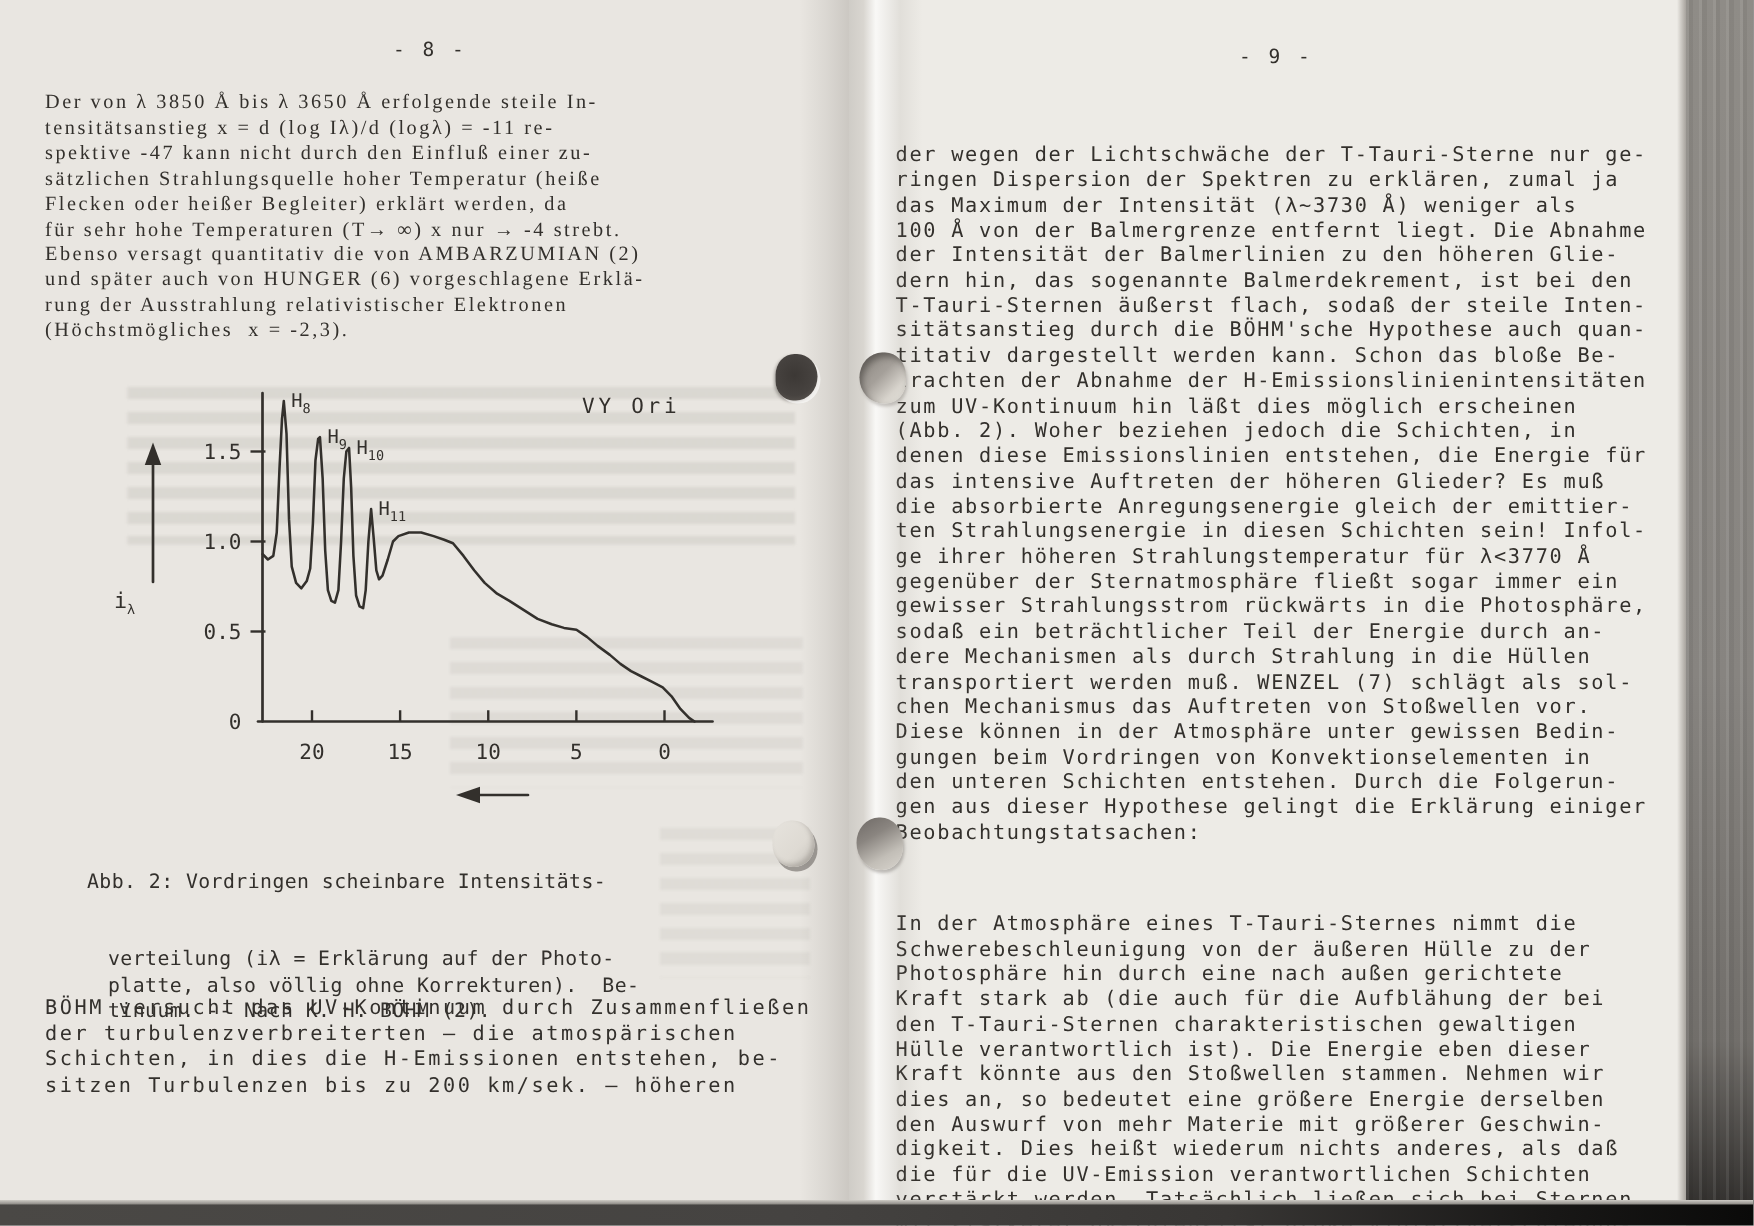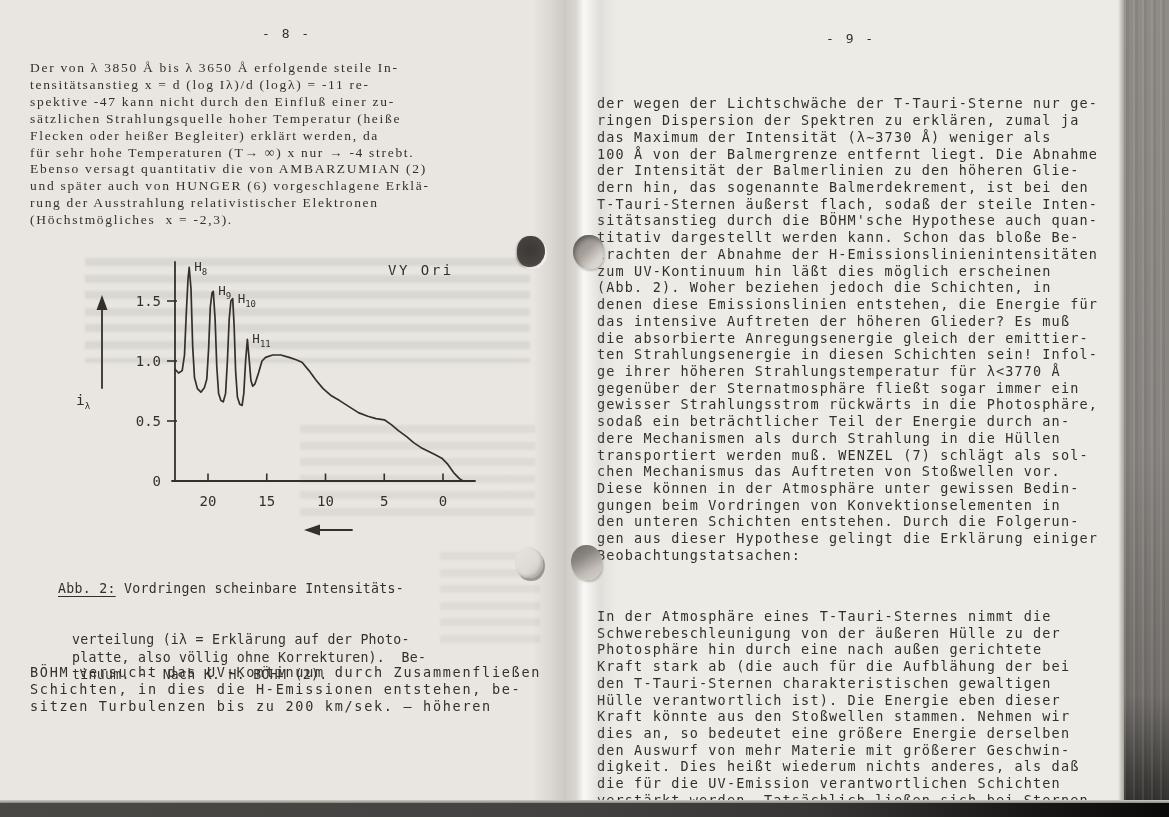--- a/index.html
+++ b/index.html
@@ -45,21 +45,21 @@
     background:repeating-linear-gradient(180deg,rgba(122,118,110,0.13) 0 8px,rgba(0,0,0,0) 8px 16.6px);}
 
   
   .txt{position:absolute;font-size:13.5px;white-space:pre;}
   .line{white-space:pre;}
   .pageno{position:absolute;font-size:13px;letter-spacing:2px;}
   .lp1{left:30px;top:60px;width:530px;letter-spacing:1.7px;line-height:16.9px;font-family:Liberation Serif, serif;}
   .lp2{left:30px;top:664px;width:535px;letter-spacing:1.7px;line-height:17.2px;}
   .caption{left:58px;top:545px;width:490px;font-size:13.2px;letter-spacing:0.3px;line-height:17.3px;}
   .caption .cont{padding-left:14px;}
-  .cap-label{text-decoration:underline;text-underline-offset:2.5px;}
+  .cap-label{text-underline-offset:2.5px;}
   .rp{left:597px;top:62px;width:528px;letter-spacing:1.15px;line-height:16.72px;}
   .rp .para2{margin-top:11px;}
 
   
   #fig-wrap{position:absolute;left:60px;top:248px;width:480px;height:300px;}
   #fig-svg{position:absolute;left:0;top:0;}
   #fig-svg .axis{stroke:var(--ink,#33302c);stroke-width:1.8;stroke-linecap:round;fill:none;}
   #fig-svg text{font-family:"DejaVu Sans Mono","Liberation Mono",monospace;fill:var(--ink,#33302c);}
   #fig-svg .tick-label{font-size:14px;}
   #fig-svg .fig-title{font-size:14px;letter-spacing:2.5px;}
@@ -119,21 +119,21 @@
         <text x="192.3625" y="95.4" class="peak-label"><tspan>H</tspan><tspan dy="4" class="sub">11</tspan></text>
         <text x="16" y="157" class="axis-label"><tspan>i</tspan><tspan dy="4" class="sub" font-size="11">λ</tspan></text>
       </svg>
   </div>
 
   <div class="txt caption">
     <div class="line"><span class="cap-label">Abb. 2:</span><span> Vordringen scheinbare Intensitäts-</span></div>
     <div><div class="line cont">verteilung (iλ = Erklärung auf der Photo-</div><div class="line cont">platte, also völlig ohne Korrekturen).  Be-</div><div class="line cont">tinuum. -- Nach K. H. BÖHM (2).</div></div>
   </div>
 
-  <div class="txt lp2"><div class="line">BÖHM versucht das UV-Kontinuum durch Zusammenfließen</div><div class="line">Schichten, in dies die H-Emissionen entstehen, be-</div><div class="line">sitzen Turbulenzen bis zu 200 km/sek. — höheren</div></div>
+  <div class="txt lp2"><div class="line">BÖHM versucht das UV-Kontinuum durch Zusammenfließen</div><div class="line">der turbulenzverbreiterten — die atmospärischen</div><div class="line">Schichten, in dies die H-Emissionen entstehen, be-</div><div class="line">sitzen Turbulenzen bis zu 200 km/sek. — höheren</div></div>
 
   <div class="pageno" style="left:826px;top:31px;">- 9 -</div>
 
   <div class="txt rp">
     <div><div class="line">der wegen der Lichtschwäche der T-Tauri-Sterne nur ge-</div><div class="line">ringen Dispersion der Spektren zu erklären, zumal ja</div><div class="line">das Maximum der Intensität (λ∼3730 Å) weniger als</div><div class="line">100 Å von der Balmergrenze entfernt liegt. Die Abnahme</div><div class="line">der Intensität der Balmerlinien zu den höheren Glie-</div><div class="line">dern hin, das sogenannte Balmerdekrement, ist bei den</div><div class="line">T-Tauri-Sternen äußerst flach, sodaß der steile Inten-</div><div class="line">sitätsanstieg durch die BÖHM'sche Hypothese auch quan-</div><div class="line">titativ dargestellt werden kann. Schon das bloße Be-</div><div class="line">trachten der Abnahme der H-Emissionslinienintensitäten</div><div class="line">zum UV-Kontinuum hin läßt dies möglich erscheinen</div><div class="line">(Abb. 2). Woher beziehen jedoch die Schichten, in</div><div class="line">denen diese Emissionslinien entstehen, die Energie für</div><div class="line">das intensive Auftreten der höheren Glieder? Es muß</div><div class="line">die absorbierte Anregungsenergie gleich der emittier-</div><div class="line">ten Strahlungsenergie in diesen Schichten sein! Infol-</div><div class="line">ge ihrer höheren Strahlungstemperatur für λ&lt;3770 Å</div><div class="line">gegenüber der Sternatmosphäre fließt sogar immer ein</div><div class="line">gewisser Strahlungsstrom rückwärts in die Photosphäre,</div><div class="line">sodaß ein beträchtlicher Teil der Energie durch an-</div><div class="line">dere Mechanismen als durch Strahlung in die Hüllen</div><div class="line">transportiert werden muß. WENZEL (7) schlägt als sol-</div><div class="line">chen Mechanismus das Auftreten von Stoßwellen vor.</div><div class="line">Diese können in der Atmosphäre unter gewissen Bedin-</div><div class="line">gungen beim Vordringen von Konvektionselementen in</div><div class="line">den unteren Schichten entstehen. Durch die Folgerun-</div><div class="line">gen aus dieser Hypothese gelingt die Erklärung einiger</div><div class="line">Beobachtungstatsachen:</div></div>
     <div class="para2"><div class="line">In der Atmosphäre eines T-Tauri-Sternes nimmt die</div><div class="line">Schwerebeschleunigung von der äußeren Hülle zu der</div><div class="line">Photosphäre hin durch eine nach außen gerichtete</div><div class="line">Kraft stark ab (die auch für die Aufblähung der bei</div><div class="line">den T-Tauri-Sternen charakteristischen gewaltigen</div><div class="line">Hülle verantwortlich ist). Die Energie eben dieser</div><div class="line">Kraft könnte aus den Stoßwellen stammen. Nehmen wir</div><div class="line">dies an, so bedeutet eine größere Energie derselben</div><div class="line">den Auswurf von mehr Materie mit größerer Geschwin-</div><div class="line">digkeit. Dies heißt wiederum nichts anderes, als daß</div><div class="line">die für die UV-Emission verantwortlichen Schichten</div><div class="line">verstärkt werden. Tatsächlich ließen sich bei Sternen</div><div class="line">mit stärkerer UV-Intensität große Violettverschiebun-</div></div>
   </div>
 
   <div class="gutter"></div>
   <div class="hole hole-tl"></div>

